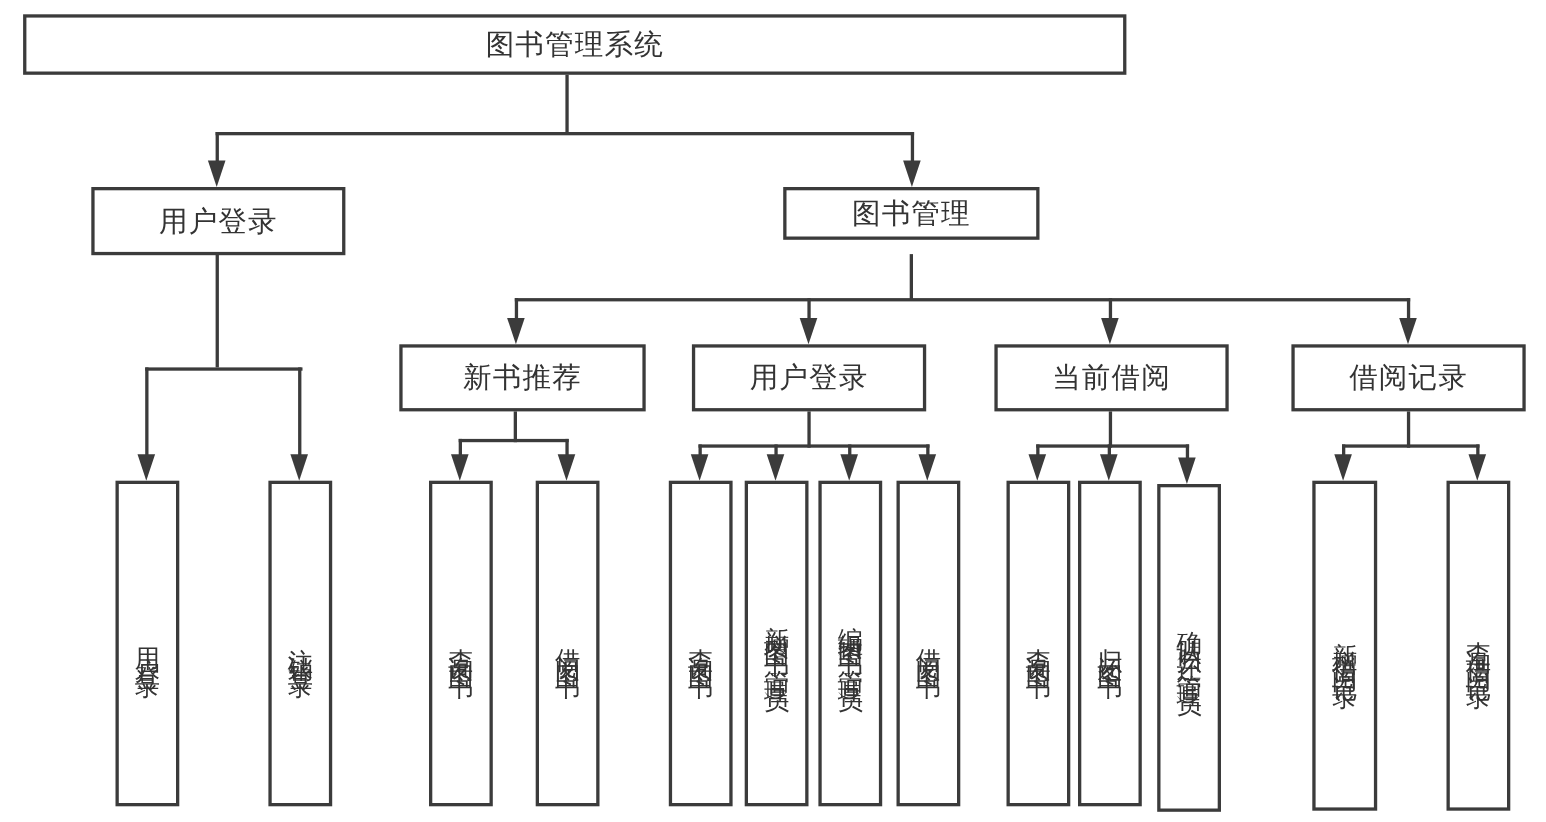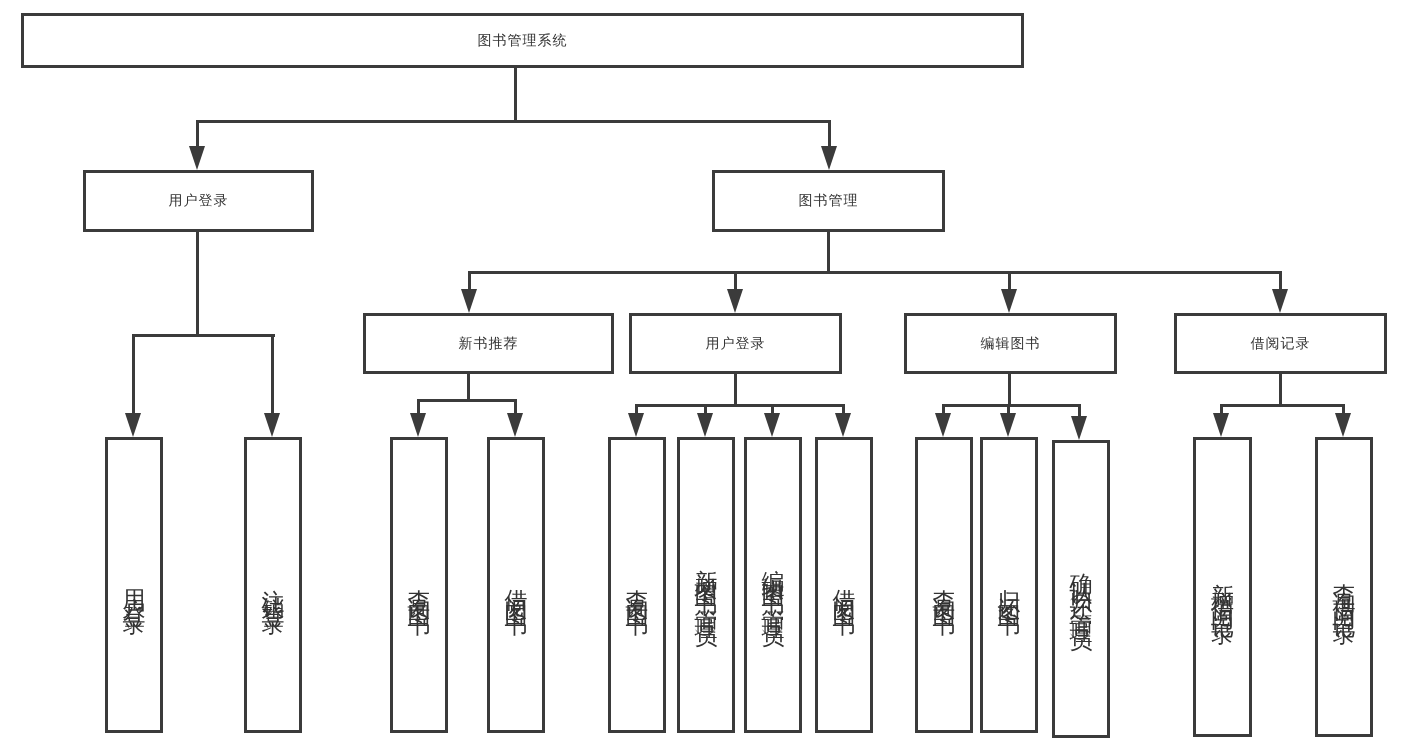--- a/index.html
+++ b/index.html
@@ -3,21 +3,21 @@
 <meta charset="utf-8">
 <style>
   html,body { margin:0; padding:0; background:#ffffff; }
   #canvas {
     position:relative; width:1405px; height:747px; background:#ffffff;
     font-family:"Liberation Sans","DejaVu Sans",sans-serif; overflow:hidden;
   }
   .box {
     position:absolute; box-sizing:border-box; background:#ffffff;
     border:3px solid #3b3b3b; display:flex; align-items:center; justify-content:center;
-    color:#333333; font-size:14px; letter-spacing:1px; white-space:nowrap;
+    color:#333333; font-size:26px; letter-spacing:1px; white-space:nowrap;
   }
   .vbox {
     writing-mode:vertical-rl; text-orientation:mixed;
     font-size:23px; letter-spacing:8px; white-space:normal;
     line-height:1; padding-top:4px;
   }
   .h-line { position:absolute; height:3px; background:#3b3b3b; }
   .v-line { position:absolute; width:3px; background:#3b3b3b; }
   .arrow {
     position:absolute; width:0; height:0;
@@ -37,43 +37,43 @@
   <div class="box" style="left:21px; top:13px; width:1003px; height:55px;">图书管理系统</div>
 
   <div class="v-line" style="left:514px; top:68px; height:52px;"></div>
   <div class="h-line" style="left:196px; top:120px; width:635px;"></div>
   <div class="v-line" style="left:196px; top:120px; height:28px;"></div>
   <div class="arrow" style="left:189px; top:146px;"></div>
   <div class="v-line" style="left:828px; top:120px; height:28px;"></div>
   <div class="arrow" style="left:821px; top:146px;"></div>
 
   <div class="box" style="left:83px; top:170px; width:231px; height:62px;">用户登录</div>
-  <div class="box" style="left:712px; top:170px; width:233px; height:62px;">图书管理</div>
+  <div class="box" style="left:712px; top:170px; width:233px; height:48px;">图书管理</div>
 
   <div class="v-line" style="left:196px; top:231px; height:103px;"></div>
   <div class="h-line" style="left:132px; top:334px; width:143px;"></div>
   <div class="v-line" style="left:132px; top:334px; height:80px;"></div>
   <div class="arrow" style="left:125px; top:413px;"></div>
   <div class="v-line" style="left:271px; top:334px; height:80px;"></div>
   <div class="arrow" style="left:264px; top:413px;"></div>
 
   <div class="v-line" style="left:827px; top:231px; height:42px;"></div>
   <div class="h-line" style="left:468px; top:271px; width:814px;"></div>
   <div class="v-line" style="left:468px; top:271px; height:19px;"></div>
   <div class="arrow" style="left:461px; top:289px;"></div>
   <div class="v-line" style="left:734px; top:271px; height:19px;"></div>
   <div class="arrow" style="left:727px; top:289px;"></div>
   <div class="v-line" style="left:1008px; top:271px; height:19px;"></div>
   <div class="arrow" style="left:1001px; top:289px;"></div>
   <div class="v-line" style="left:1279px; top:271px; height:19px;"></div>
   <div class="arrow" style="left:1272px; top:289px;"></div>
 
-  <div class="box" style="left:363px; top:313px; width:251px; height:61px;">新书推荐</div>
+  <div class="box" style="left:363px; top:313px; width:224px; height:61px;">新书推荐</div>
   <div class="box" style="left:629px; top:313px; width:213px; height:61px;">用户登录</div>
-  <div class="box" style="left:904px; top:313px; width:213px; height:61px;">编辑图书</div>
+  <div class="box" style="left:904px; top:313px; width:213px; height:61px;">当前借阅</div>
   <div class="box" style="left:1174px; top:313px; width:213px; height:61px;">借阅记录</div>
 
   <div class="v-line" style="left:467px; top:374px; height:28px;"></div>
   <div class="h-line" style="left:417px; top:399px; width:100px;"></div>
   <div class="v-line" style="left:417px; top:399px; height:16px;"></div>
   <div class="arrow" style="left:410px; top:413px;"></div>
   <div class="v-line" style="left:514px; top:399px; height:16px;"></div>
   <div class="arrow" style="left:507px; top:413px;"></div>
 
   <div class="v-line" style="left:734px; top:374px; height:33px;"></div>

